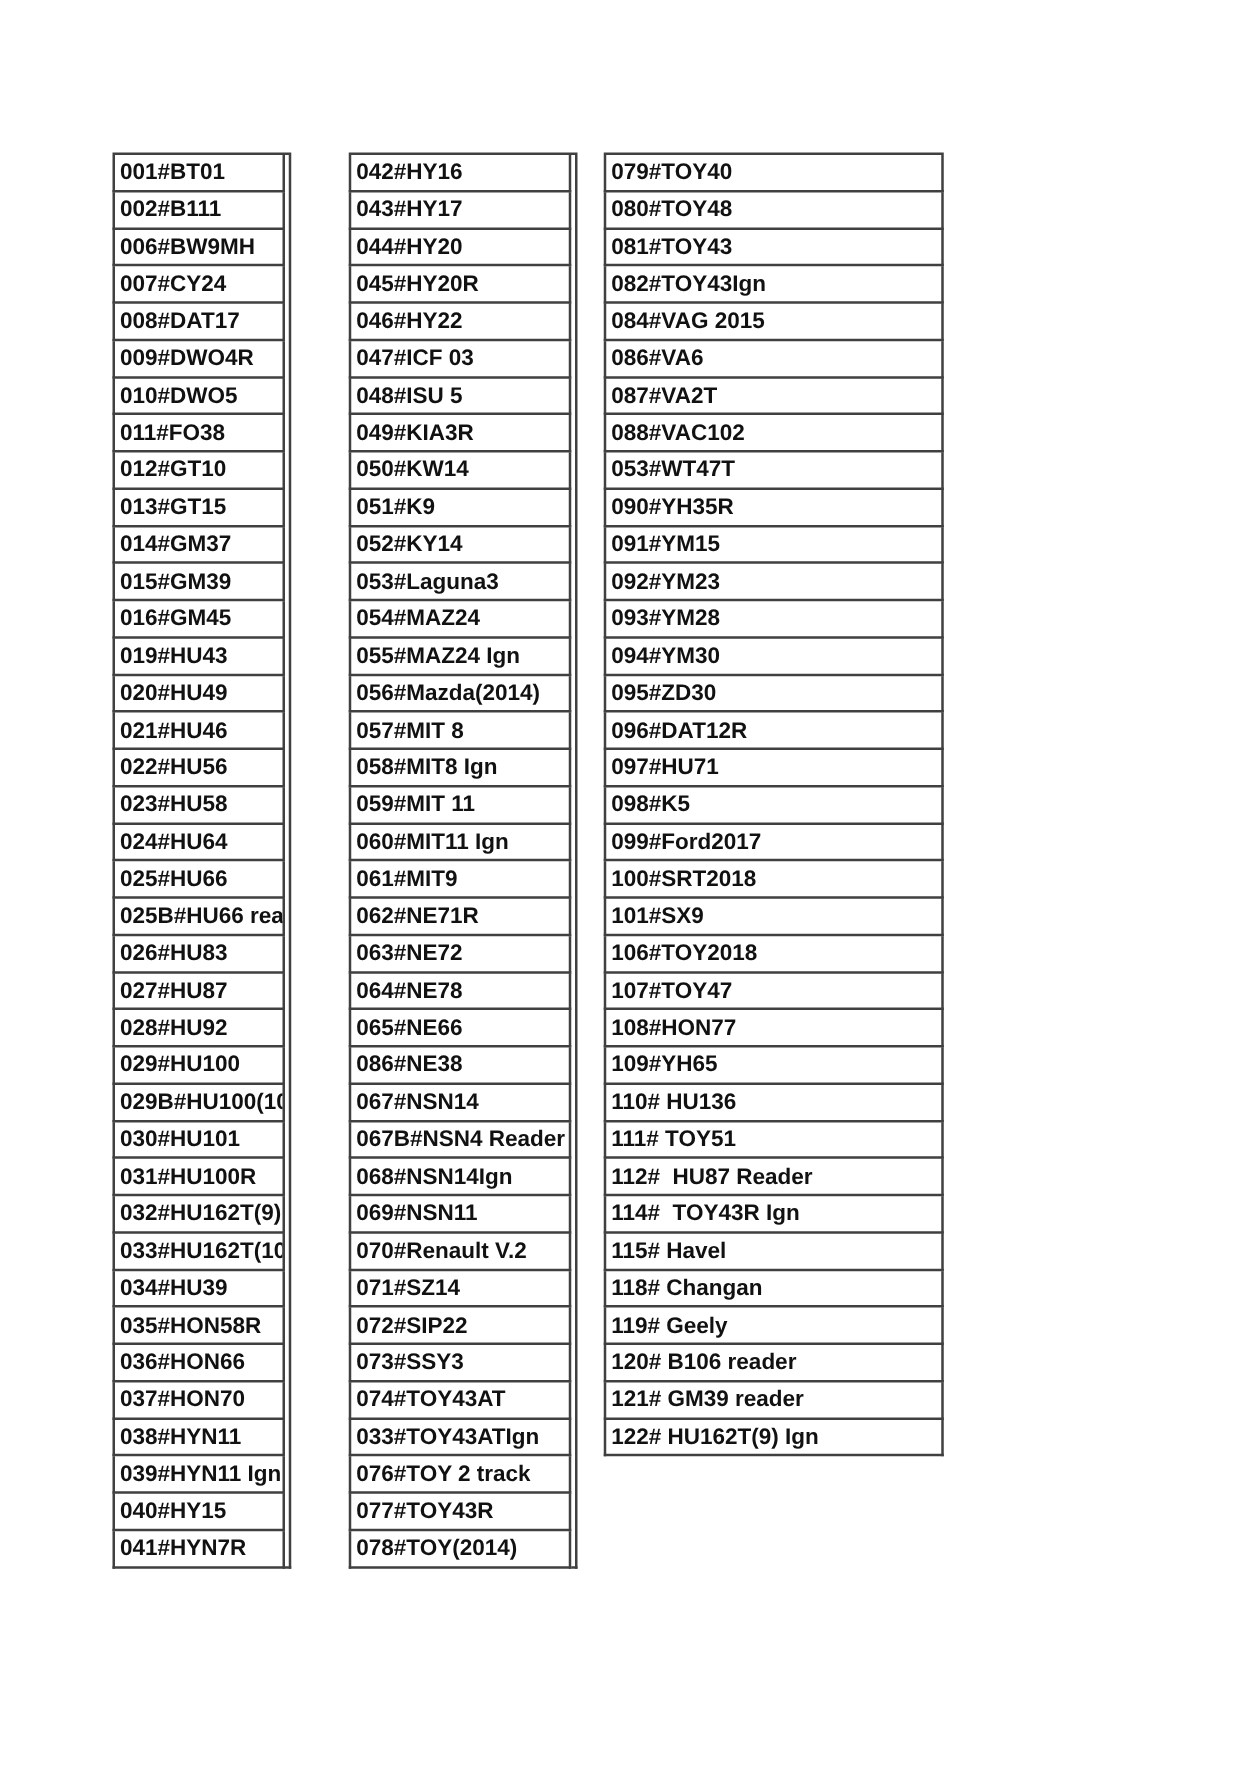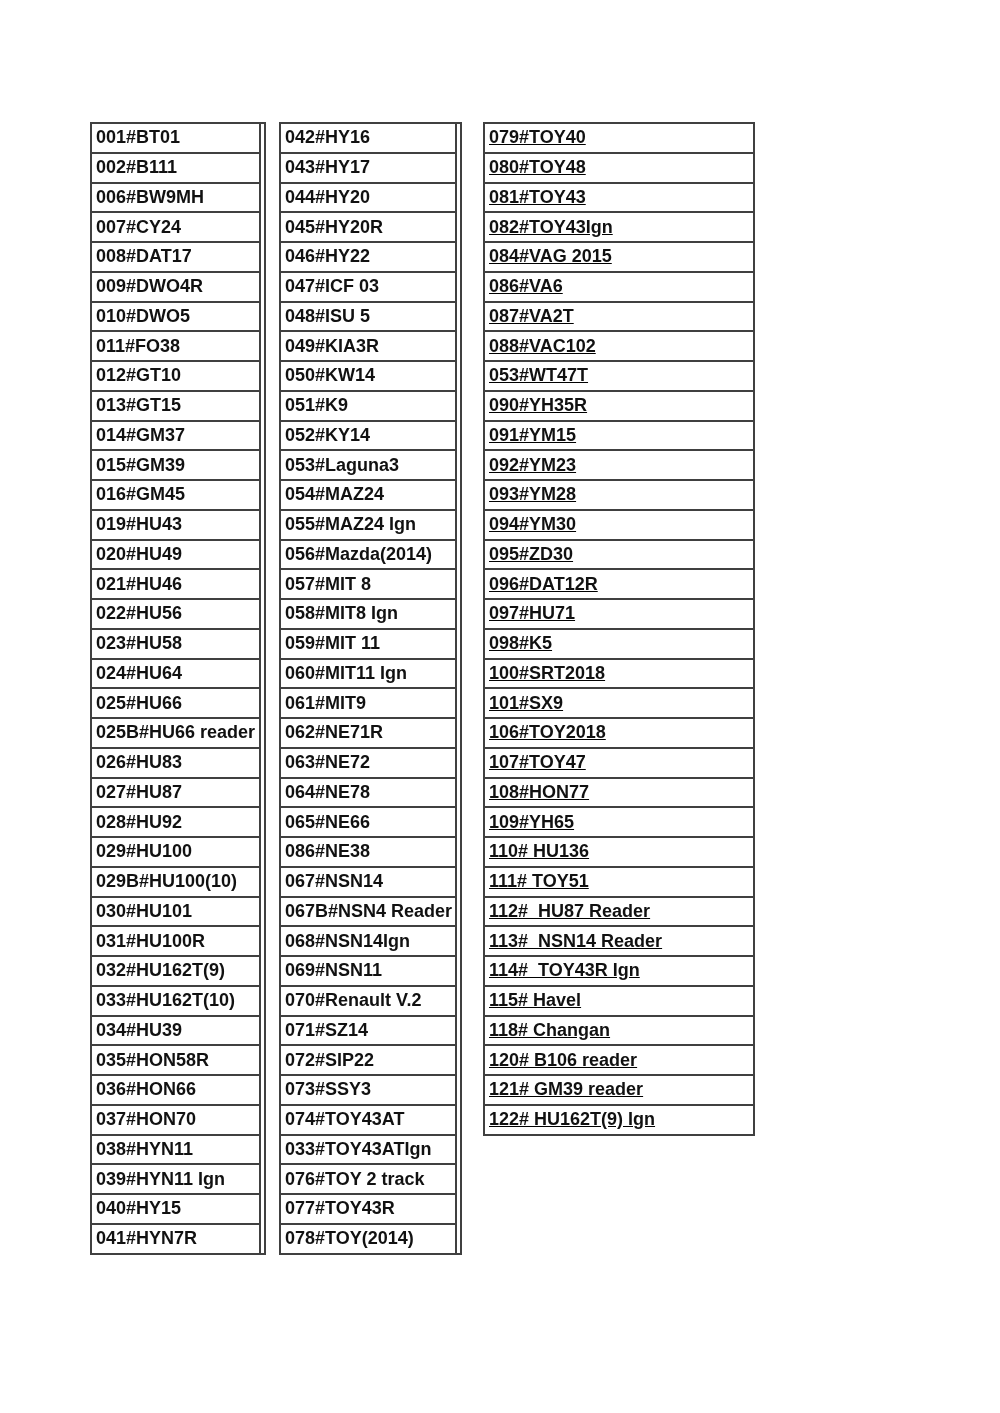--- a/index.html
+++ b/index.html
@@ -21,26 +21,26 @@
   }
   .table{
     position:absolute;
     top:122px;
     display:flex;
     align-items:stretch;
     border-top:2px solid var(--bc);
   }
   .t1{left:90px;}
   .t2{left:279px;}
-  .t3{left:483px;text-decoration:underline;}
+  .t3{left:483px;}
   .cells{
     display:flex;
     flex-direction:column;
   }
-  .t1 .cells{width:171px;}
+  .t1 .cells{width:138px;}
   .t2 .cells{width:178px;}
   .t3 .cells{width:272px;}
   .cell{
     box-sizing:border-box;
     height:29.76px;
     border:2px solid var(--bc);
     border-top:none;
     display:flex;
     align-items:center;
     padding-left:4px;
@@ -164,32 +164,33 @@
         <div class="cell">053#WT47T</div>
         <div class="cell">090#YH35R</div>
         <div class="cell">091#YM15</div>
         <div class="cell">092#YM23</div>
         <div class="cell">093#YM28</div>
         <div class="cell">094#YM30</div>
         <div class="cell">095#ZD30</div>
         <div class="cell">096#DAT12R</div>
         <div class="cell">097#HU71</div>
         <div class="cell">098#K5</div>
+        <div class="cell">099#Ford2017</div>
         <div class="cell">100#SRT2018</div>
         <div class="cell">101#SX9</div>
         <div class="cell">106#TOY2018</div>
         <div class="cell">107#TOY47</div>
         <div class="cell">108#HON77</div>
         <div class="cell">109#YH65</div>
         <div class="cell">110# HU136</div>
         <div class="cell">111# TOY51</div>
         <div class="cell">112#  HU87 Reader</div>
-        <div class="cell">113#  NSN14 Reader</div>
         <div class="cell">114#  TOY43R Ign</div>
         <div class="cell">115# Havel</div>
         <div class="cell">118# Changan</div>
+        <div class="cell">119# Geely</div>
         <div class="cell">120# B106 reader</div>
         <div class="cell">121# GM39 reader</div>
         <div class="cell">122# HU162T(9) Ign</div>
       </div>
   </div>
 
 </div>
 
 </body></html>

